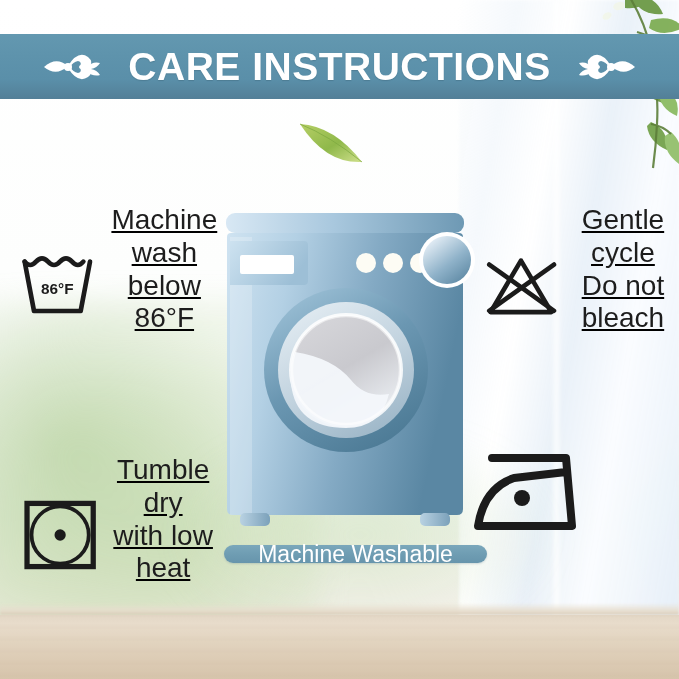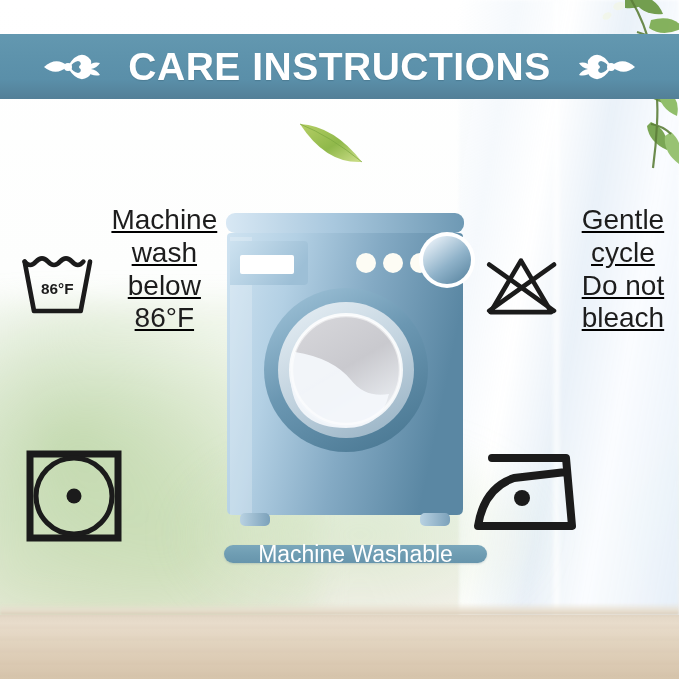--- a/index.html
+++ b/index.html
@@ -163,20 +163,22 @@
     <div class="care-label">Gentle cycle
 Do not bleach</div>
   </div>
 
   <div class="care-item" id="item-dry">
     <svg class="care-icon" width="112" height="100" viewBox="0 0 112 100">
       <rect x="12" y="8" width="88" height="84" stroke="#1b1b1b" stroke-width="7" fill="none"></rect>
       <circle cx="56" cy="50" r="38" stroke="#1b1b1b" stroke-width="5" fill="none"></circle>
       <circle cx="56" cy="50" r="7.5" fill="#1b1b1b"></circle>
     </svg>
+    <div class="care-label">Tumble dry
+with low heat</div>
   </div>
 
   <div class="care-item" id="item-iron">
     <svg class="care-icon" width="122" height="92" viewBox="0 0 122 92">
       <path d="M22 12 L96 12 L102 80 L8 80 Q14 42 44 32 L96 26" stroke="#1b1b1b" stroke-width="8" fill="none" stroke-linejoin="round" stroke-linecap="round"></path>
       <circle cx="52" cy="52" r="8" fill="#1b1b1b"></circle>
     </svg>
   </div>
 
   <svg class="machine" viewBox="0 0 290 340">

